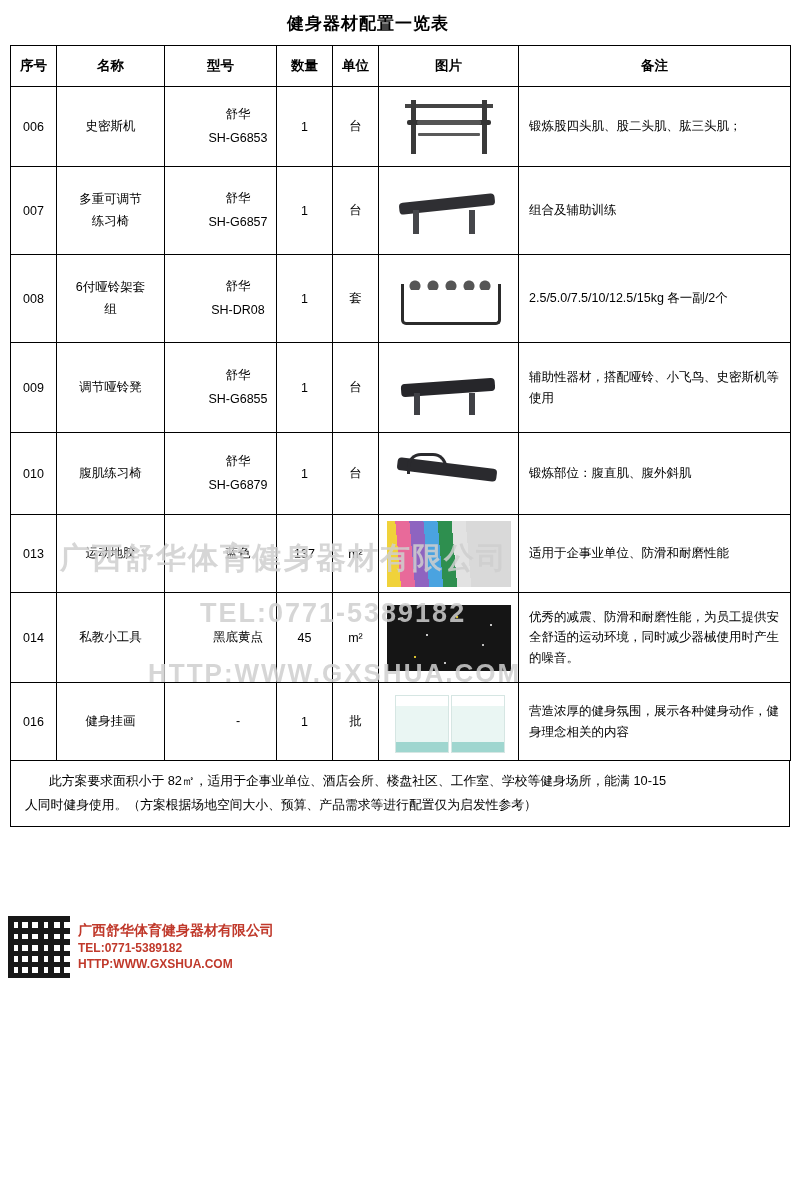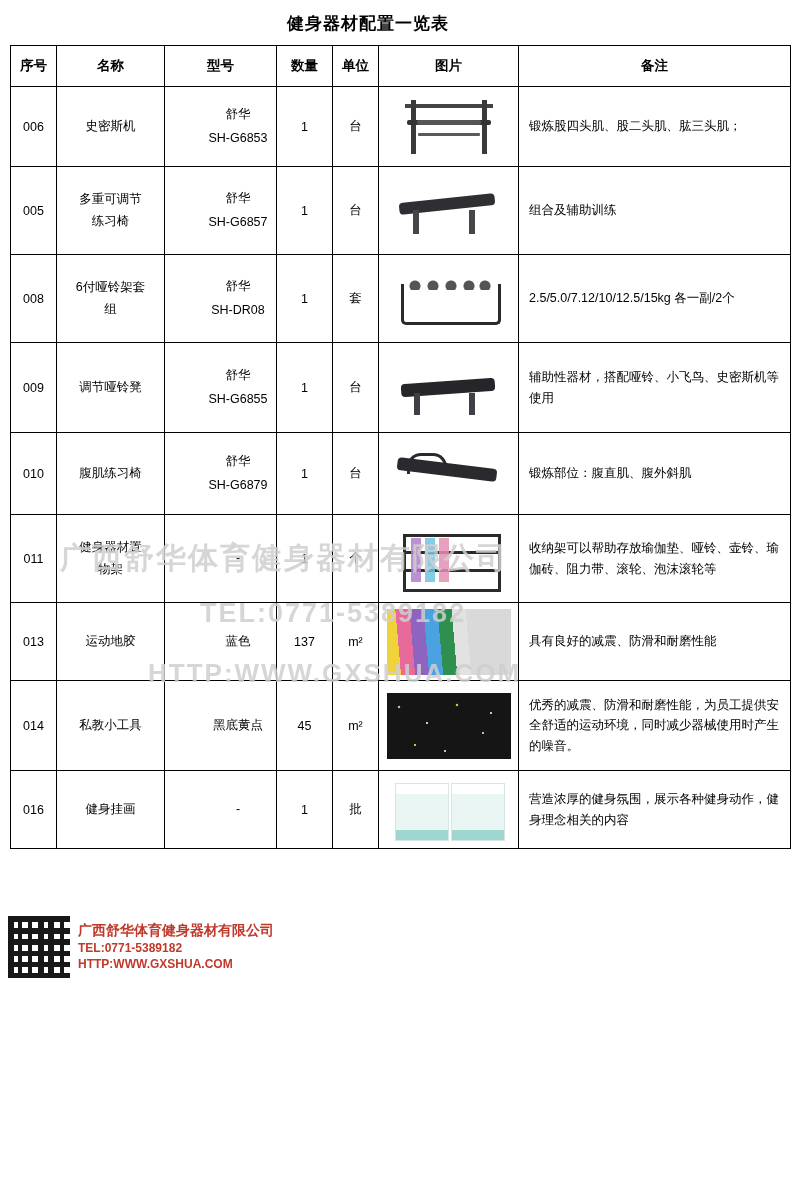--- a/index.html
+++ b/index.html
@@ -311,21 +311,21 @@
         </td>
         <td class="c-qty">1</td>
         <td class="c-unit">台</td>
         <td class="c-img">
             <div class="pic pic-smith"></div>
           </td>
         <td class="c-note">锻炼股四头肌、股二头肌、肱三头肌；</td>
       </tr>
 
       <tr style="height:88px">
-        <td class="c-idx">005</td>
+        <td class="c-idx">007</td>
         <td class="c-name" style="white-space:pre-line">多重可调节
 练习椅</td>
         <td class="c-model">
           <div>舒华</div>
           <div>SH-G6857</div>
         </td>
         <td class="c-qty">1</td>
         <td class="c-unit">台</td>
         <td class="c-img">
             <div class="pic pic-bench"></div>
@@ -339,21 +339,21 @@
 组</td>
         <td class="c-model">
           <div>舒华</div>
           <div>SH-DR08</div>
         </td>
         <td class="c-qty">1</td>
         <td class="c-unit">套</td>
         <td class="c-img">
             <div class="pic pic-rack"></div>
           </td>
-        <td class="c-note">2.5/5.0/7.12/10/12.5/15kg 各一副/2个</td>
+        <td class="c-note">2.5/5.0/7.5/10/12.5/15kg 各一副/2个</td>
       </tr>
 
       <tr style="height:90px">
         <td class="c-idx">009</td>
         <td class="c-name">调节哑铃凳</td>
         <td class="c-model">
           <div>舒华</div>
           <div>SH-G6855</div>
         </td>
         <td class="c-qty">1</td>
@@ -372,44 +372,32 @@
           <div>SH-G6879</div>
         </td>
         <td class="c-qty">1</td>
         <td class="c-unit">台</td>
         <td class="c-img">
             <div class="pic pic-abbench"></div>
           </td>
         <td class="c-note">锻炼部位：腹直肌、腹外斜肌</td>
       </tr>
 
-      <tr style="height:88px">
-        <td class="c-idx">011</td>
-        <td class="c-name" style="white-space:pre-line">健身器材置
-物架</td>
-        <td class="c-model">-</td>
-        <td class="c-qty">1</td>
-        <td class="c-unit">个</td>
-        <td class="c-img">
-            <div class="pic pic-shelf"></div>
-          </td>
-        <td class="c-note">收纳架可以帮助存放瑜伽垫、哑铃、壶铃、瑜伽砖、阻力带、滚轮、泡沫滚轮等</td>
-      </tr>
 
 
       <tr style="height:78px">
         <td class="c-idx">013</td>
         <td class="c-name">运动地胶</td>
         <td class="c-model">蓝色</td>
         <td class="c-qty">137</td>
         <td class="c-unit">m²</td>
         <td class="c-img">
             <div class="pic pic-floor"></div>
           </td>
-        <td class="c-note">具有良好的减震、防滑和耐磨性能</td>
+        <td class="c-note">适用于企事业单位、防滑和耐磨性能</td>
       </tr>
 
       <tr style="height:90px">
         <td class="c-idx">014</td>
         <td class="c-name">私教小工具</td>
         <td class="c-model">黑底黄点</td>
         <td class="c-qty">45</td>
         <td class="c-unit">m²</td>
         <td class="c-img">
             <div class="pic pic-mat"></div>
@@ -425,20 +413,24 @@
         <td class="c-qty">1</td>
         <td class="c-unit">批</td>
         <td class="c-img">
             <div class="pic pic-poster"></div>
           </td>
         <td class="c-note">营造浓厚的健身氛围，展示各种健身动作，健身理念相关的内容</td>
       </tr>
     </tbody>
   </table>
 
+  <div class="footer-note">
+    <p class="first">此方案要求面积小于 82㎡，适用于企事业单位、酒店会所、楼盘社区、工作室、学校等健身场所，能满 10-15</p>
+    <p>人同时健身使用。（方案根据场地空间大小、预算、产品需求等进行配置仅为启发性参考）</p>
+  </div>
 
   <div class="wm wm-1">广西舒华体育健身器材有限公司</div>
   <div class="wm wm-2">TEL:0771-5389182</div>
   <div class="wm wm-3">HTTP:WWW.GXSHUA.COM</div>
 
   <div class="stamp">
     <div class="qr"></div>
     <div class="stamp-text">
       <div class="l1">广西舒华体育健身器材有限公司</div>
       <div class="l2">TEL:0771-5389182</div>

